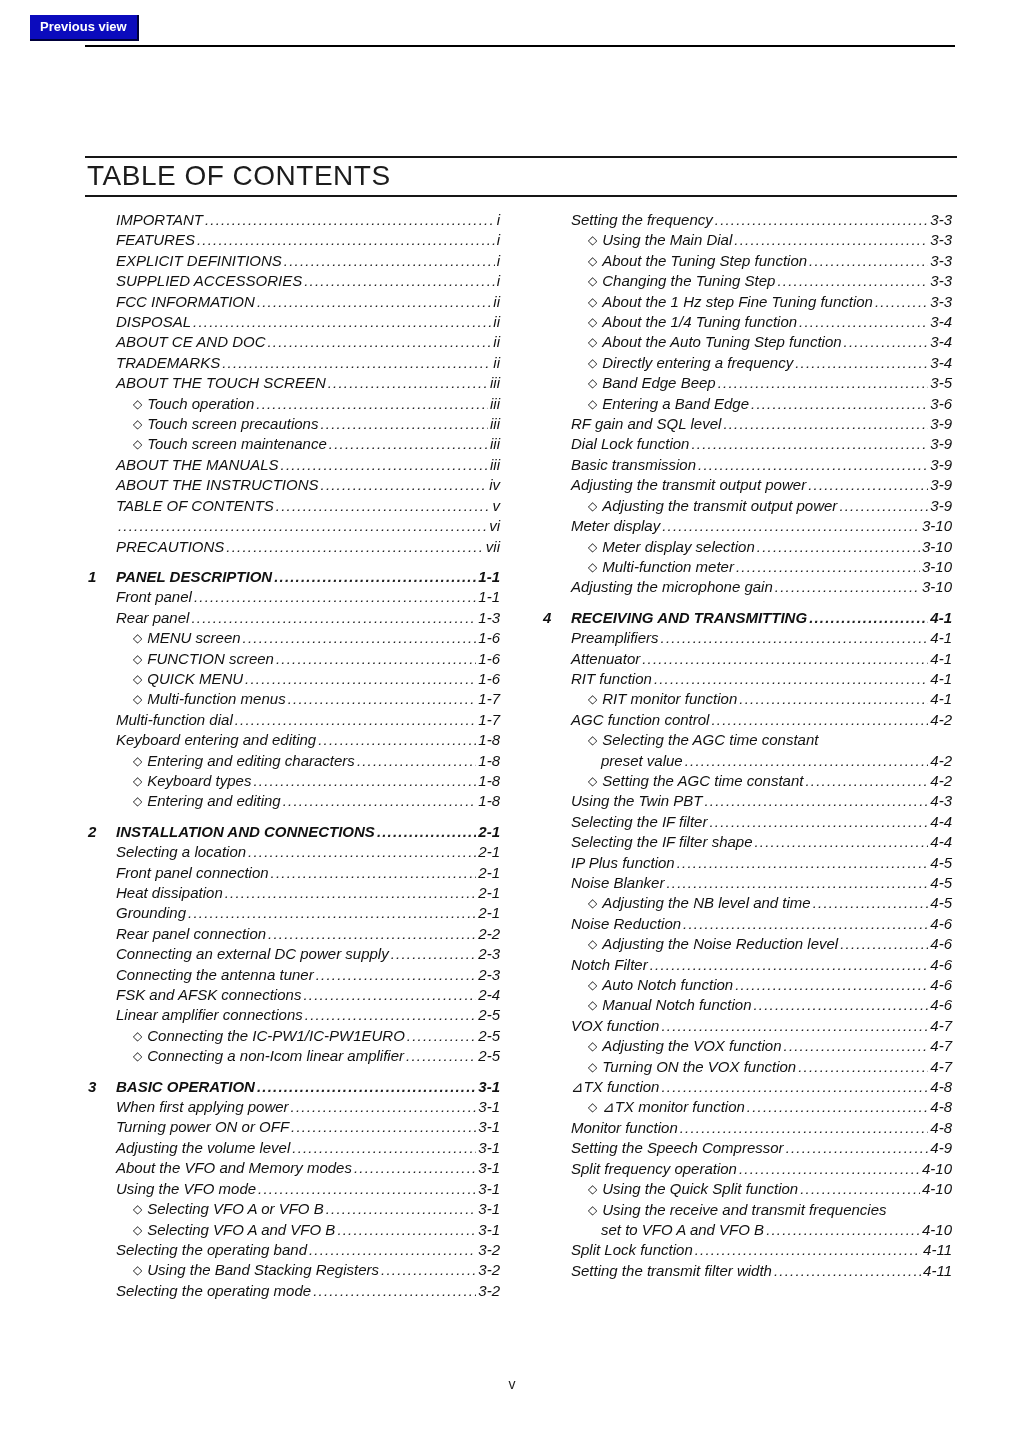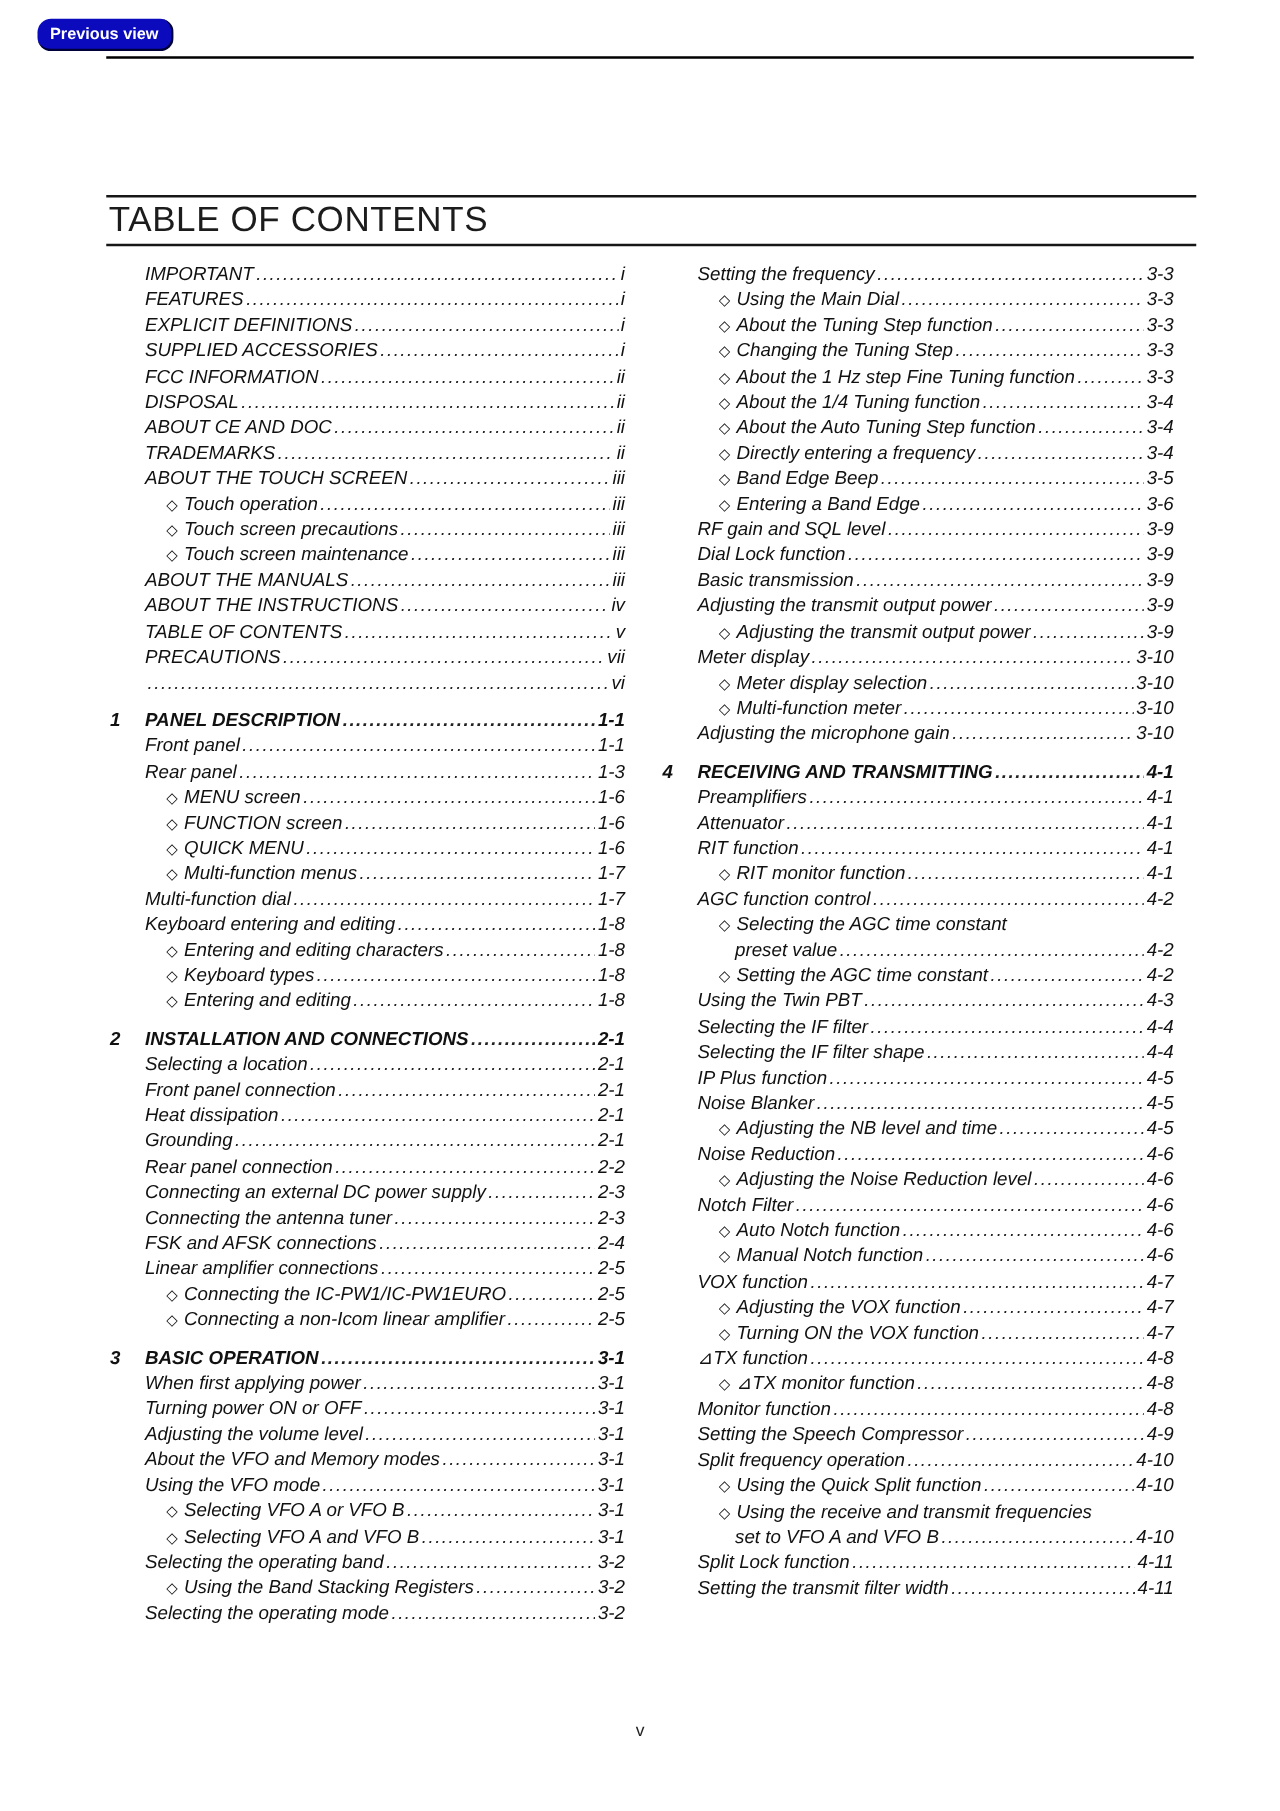--- a/index.html
+++ b/index.html
@@ -13,21 +13,20 @@
   }
   .prev-btn{
     position:absolute;left:30px;top:15px;
     background:#0b0bbd;color:#ffffff;
     font-size:13px;font-weight:bold;
     padding:4px 10px 5px 10px;
     border-right:2px solid #00003a;
     border-bottom:2px solid #00003a;
     cursor:pointer;
     white-space:nowrap;
-    border-radius:11px;
   }
   .top-rule{
     position:absolute;left:85px;top:45px;width:870px;
     border-top:2px solid #000;
   }
   .title-block{
     position:absolute;left:85px;top:156px;width:870px;
     border-top:2px solid #161616;
     border-bottom:2px solid #161616;
     padding:3px 0 4px 2px;
@@ -37,21 +36,21 @@
     font-size:28px;
     font-weight:normal;
     letter-spacing:0.5px;
     color:#1c1c1c;
     line-height:30px;
   }
   .col{
     position:absolute;top:210px;width:412px;font-style:italic;
   }
   .col-left{left:88px;}
-  .col-right{left:530px;width:409px;}
+  .col-right{left:543px;width:409px;}
   .entry{
     position:relative;
     display:flex;
     line-height:20.4px;
     font-size:15px;
     padding-left:28px;
   }
   .entry.ch{font-weight:bold;}
   .entry.sub{padding-left:45px;}
   .entry.cont{padding-left:58px;}
@@ -170,28 +169,28 @@
         <span class="t">ABOUT THE INSTRUCTIONS</span>
         <span class="dots"></span>
         <span class="pg">iv</span>
       </div>
       <div class="entry">
         <span class="t">TABLE OF CONTENTS</span>
         <span class="dots"></span>
         <span class="pg">v</span>
       </div>
       <div class="entry">
+        <span class="t"></span>
+        <span class="dots"></span>
+        <span class="pg">vi</span>
+      </div>
+      <div class="entry">
         <span class="t">PRECAUTIONS</span>
         <span class="dots"></span>
         <span class="pg">vii</span>
-      </div>
-      <div class="entry">
-        <span class="t"></span>
-        <span class="dots"></span>
-        <span class="pg">vi</span>
       </div>
       <div class="gap"></div>
       <div class="entry ch">
         <span class="num">1</span>
         <span class="t">PANEL DESCRIPTION</span>
         <span class="dots"></span>
         <span class="pg">1-1</span>
       </div>
       <div class="entry">
         <span class="t">Front panel</span>

